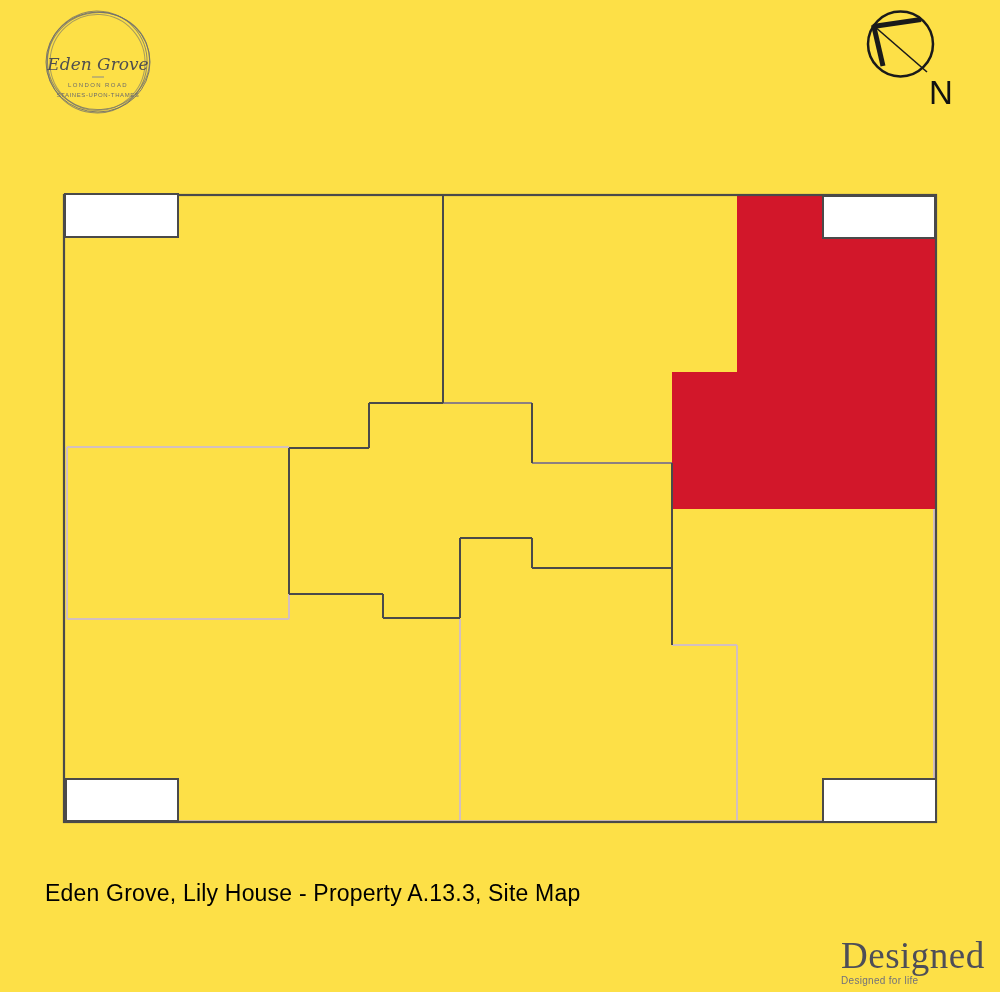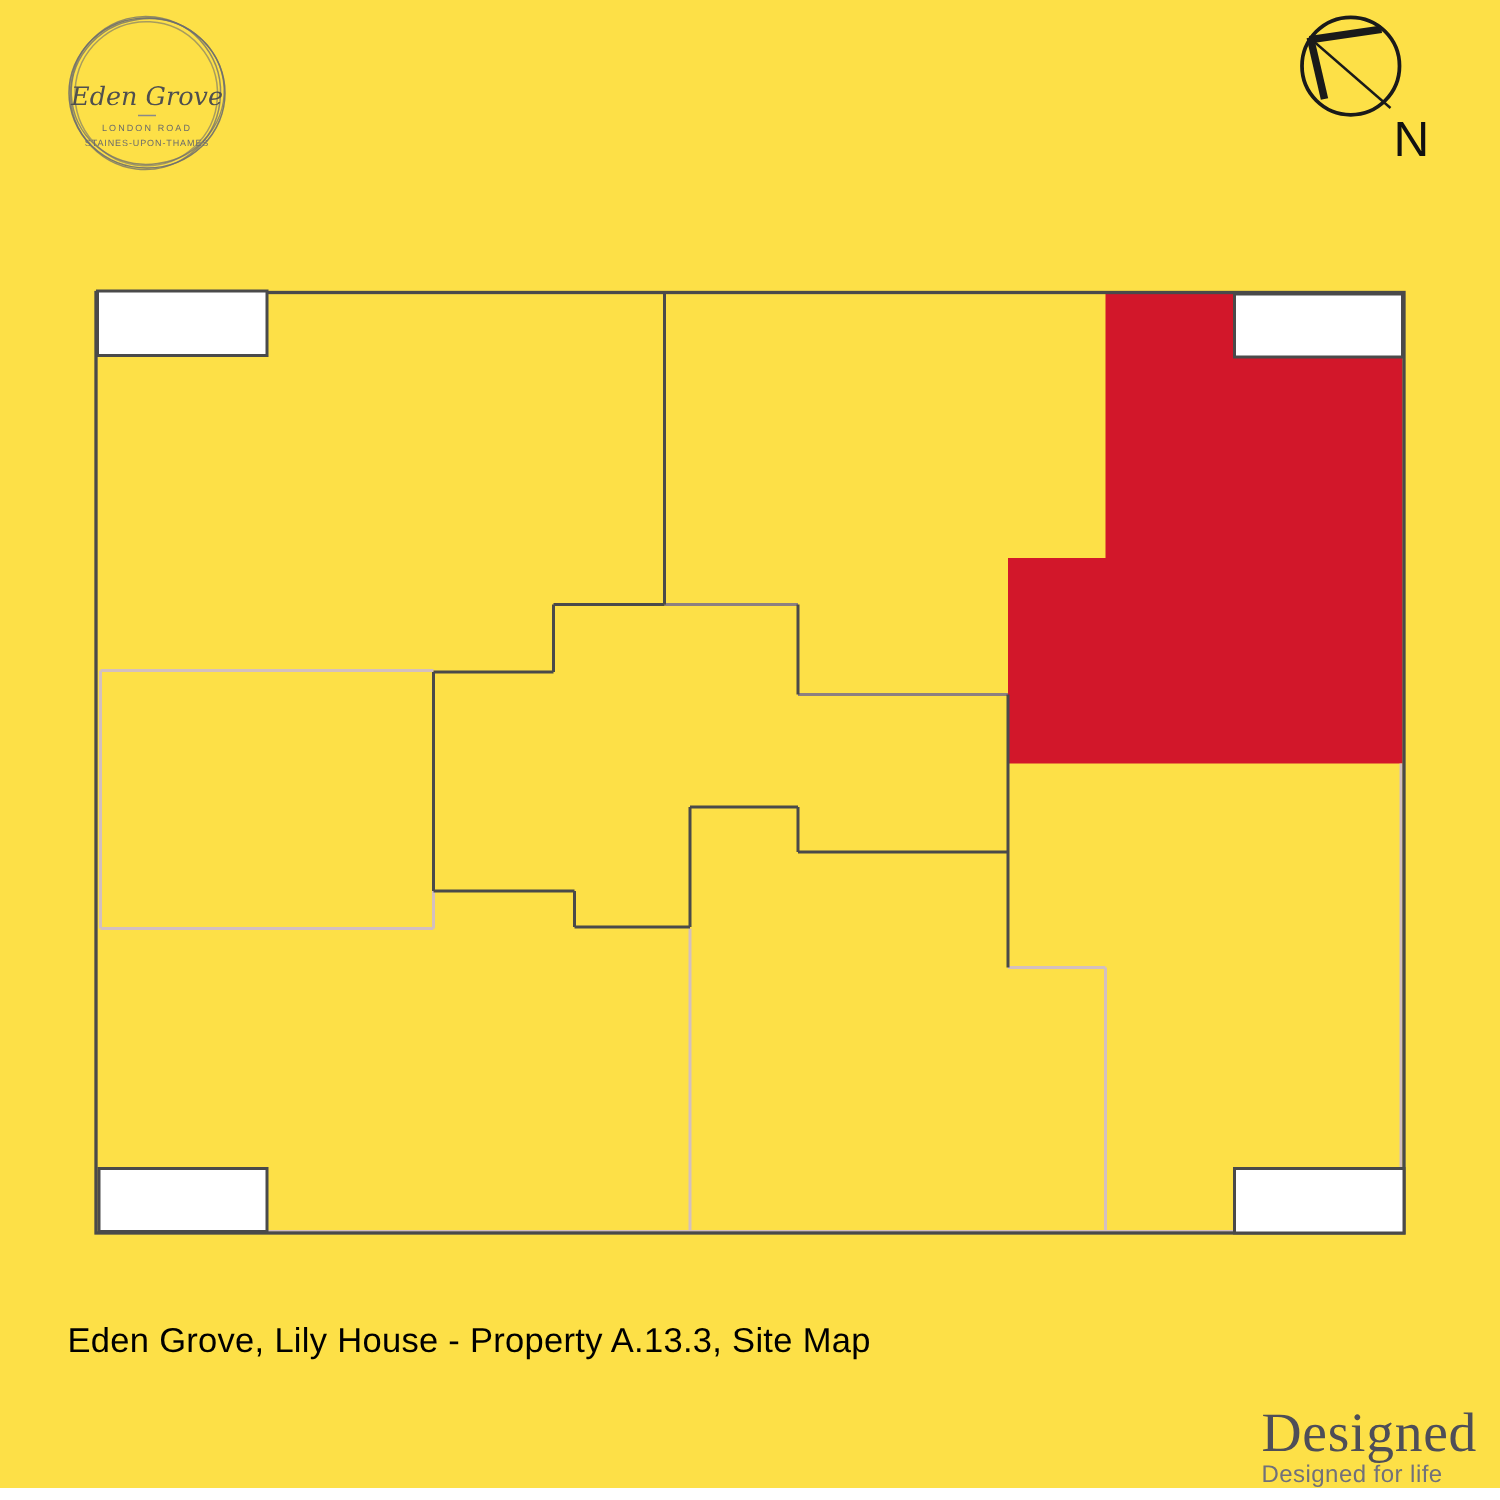--- a/index.html
+++ b/index.html
@@ -21,21 +21,21 @@
   .site-map{position:absolute;left:0;top:0;width:1000px;height:1000px;}
 
   
   .caption{position:absolute;left:45px;top:879px;font-size:23px;line-height:28px;
            color:#000000;letter-spacing:0.2px;}
 
   
   .berkeley{position:absolute;left:841px;top:936px;width:150px;}
   .berkeley-name{font-family:"Liberation Serif",serif;font-size:37px;line-height:40px;
                  color:#4e4e58;letter-spacing:0.5px;}
-  .berkeley-tagline{font-size:16px;color:#71717b;letter-spacing:0.3px;margin-top:-1px;}
+  .berkeley-tagline{font-size:10px;color:#71717b;letter-spacing:0.3px;margin-top:-1px;}
 </style>
 </head>
 <body>
 
 <div class="page">
 
   <svg class="brand-logo" viewBox="0 0 116 112">
     <g fill="none" stroke="#6e6e6e" stroke-width="1">
       <ellipse cx="58" cy="56" rx="52" ry="50" stroke-opacity="0.9"></ellipse>
       <ellipse cx="57" cy="56" rx="50" ry="51" transform="rotate(7 57 56)" stroke-opacity="0.75"></ellipse>

